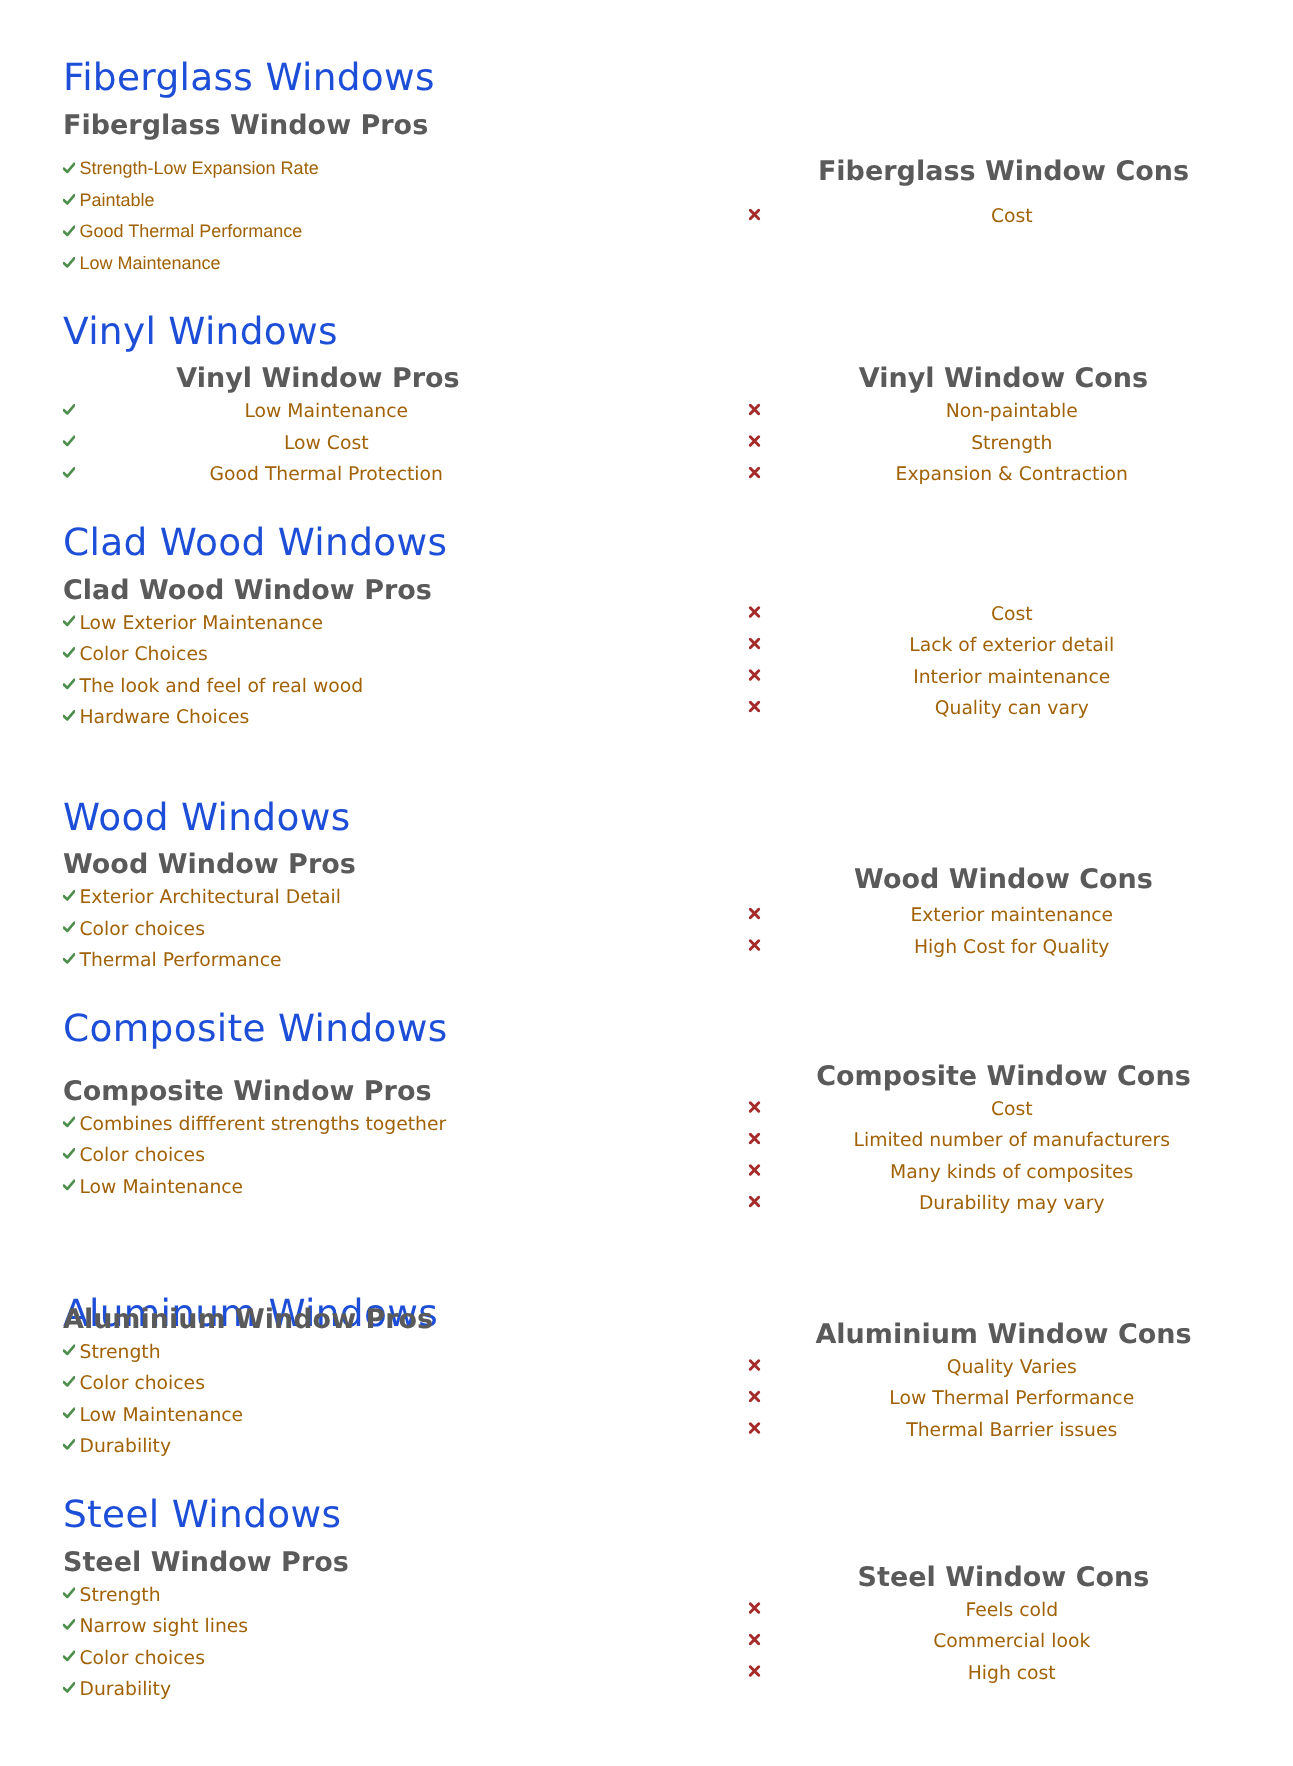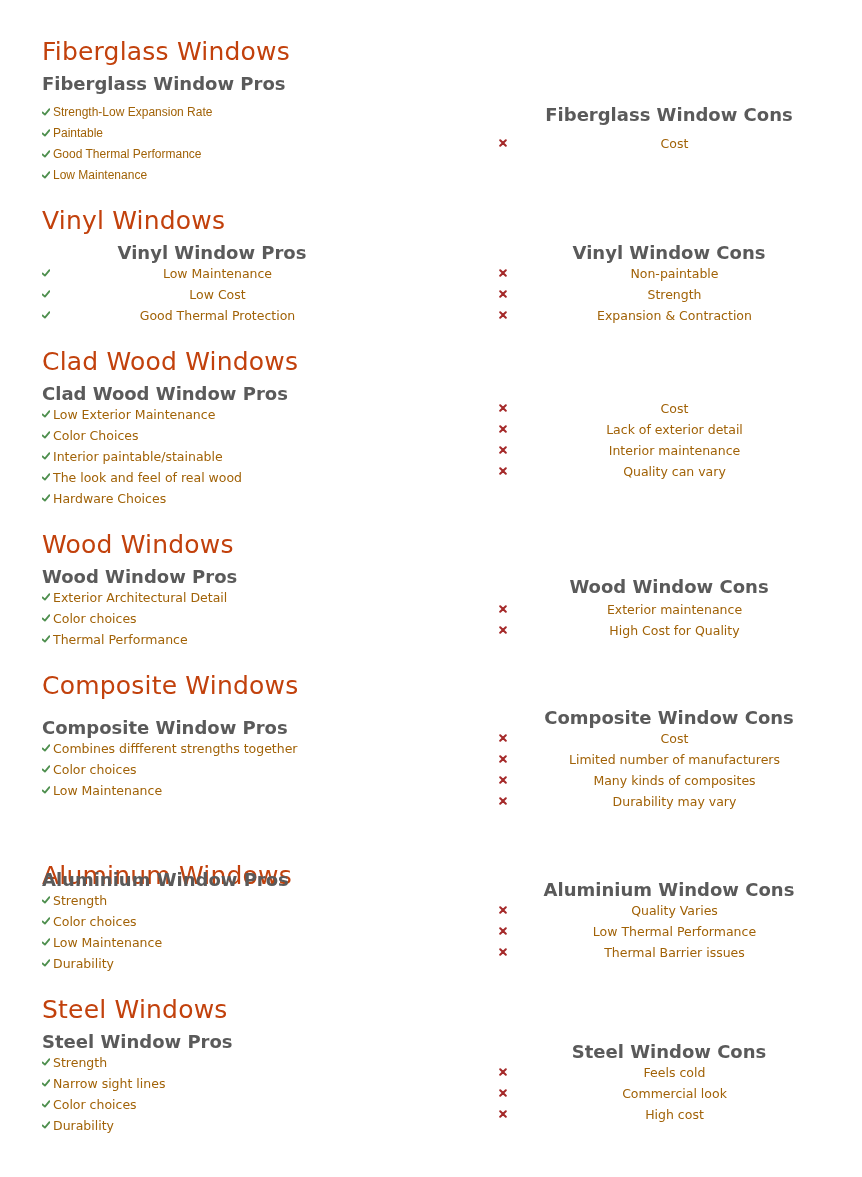--- a/index.html
+++ b/index.html
@@ -20,21 +20,21 @@
       left: 42px;
       width: 780px;
     }
     .section-title {
       position: absolute;
       left: 0;
       margin: 0;
       font-weight: normal;
       font-size: 25px;
       line-height: 30px;
-      color: #c2410c;
+      color: #1d4ed8;
       white-space: nowrap;
       letter-spacing: 0.2px;
     }
     .col {
       position: absolute;
       width: 340px;
     }
     .col.pros { left: 0; }
     .col.cons { left: 457px; text-align: center; }
     .col-heading {
@@ -170,25 +170,20 @@
             </span><span>Low Exterior Maintenance</span></li>
           <li><span class="icon">
               <svg width="8" height="8" viewBox="0 0 8 8">
                 <path d="M0.5 4.4 L2.9 6.6 L7.5 1.2" fill="none" stroke="#4e8f4e" stroke-width="1.8" stroke-linecap="round" stroke-linejoin="round"></path>
               </svg>
             </span><span>Color Choices</span></li>
           <li><span class="icon">
               <svg width="8" height="8" viewBox="0 0 8 8">
                 <path d="M0.5 4.4 L2.9 6.6 L7.5 1.2" fill="none" stroke="#4e8f4e" stroke-width="1.8" stroke-linecap="round" stroke-linejoin="round"></path>
               </svg>
-            </span><span>Interior paintable/stainable</span></li>
-          <li><span class="icon">
-              <svg width="8" height="8" viewBox="0 0 8 8">
-                <path d="M0.5 4.4 L2.9 6.6 L7.5 1.2" fill="none" stroke="#4e8f4e" stroke-width="1.8" stroke-linecap="round" stroke-linejoin="round"></path>
-              </svg>
             </span><span>The look and feel of real wood</span></li>
           <li><span class="icon">
               <svg width="8" height="8" viewBox="0 0 8 8">
                 <path d="M0.5 4.4 L2.9 6.6 L7.5 1.2" fill="none" stroke="#4e8f4e" stroke-width="1.8" stroke-linecap="round" stroke-linejoin="round"></path>
               </svg>
             </span><span>Hardware Choices</span></li>
         </ul>
       </div>
       <div class="col cons" style="top: 396px;">
         <ul class="items" style="margin-top: 2px;">

